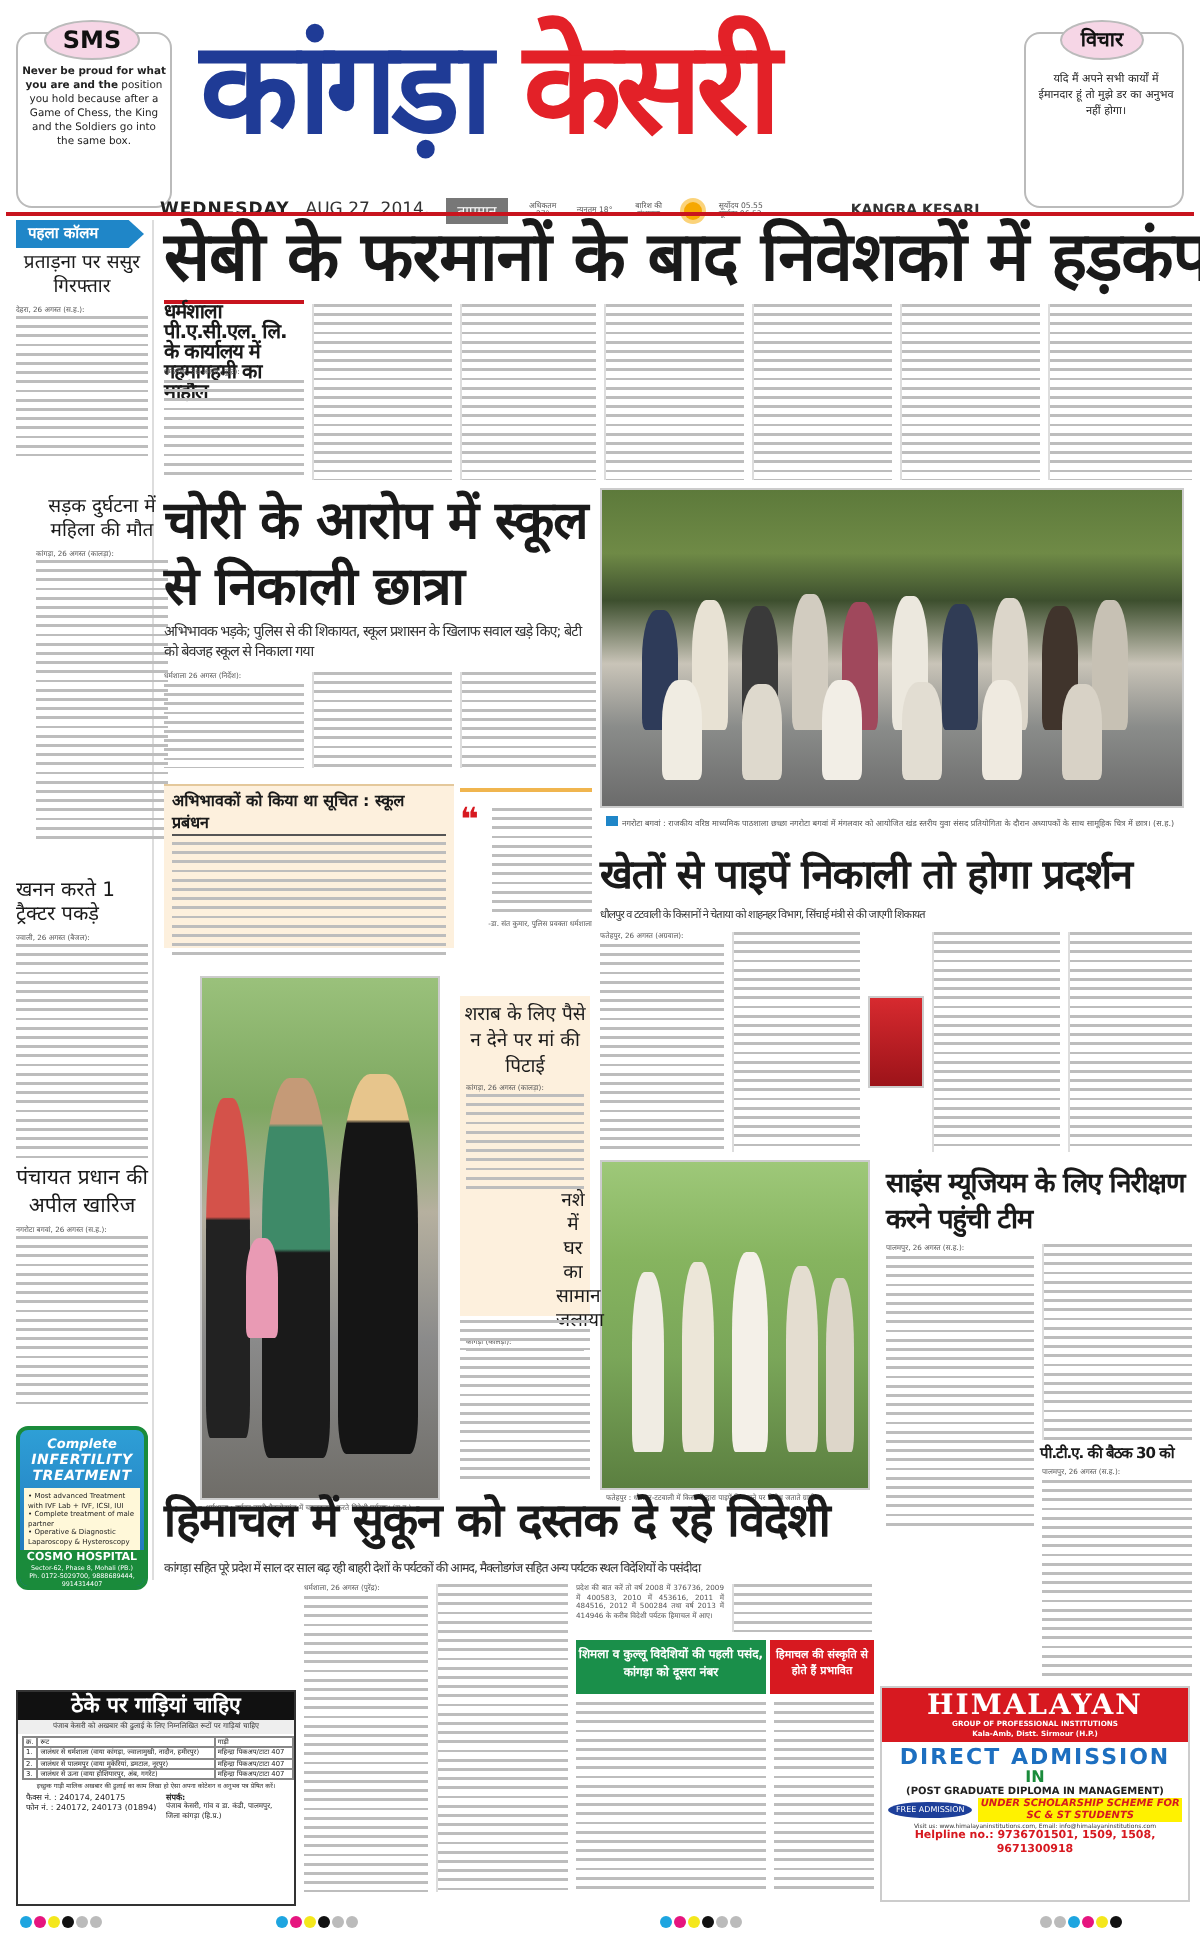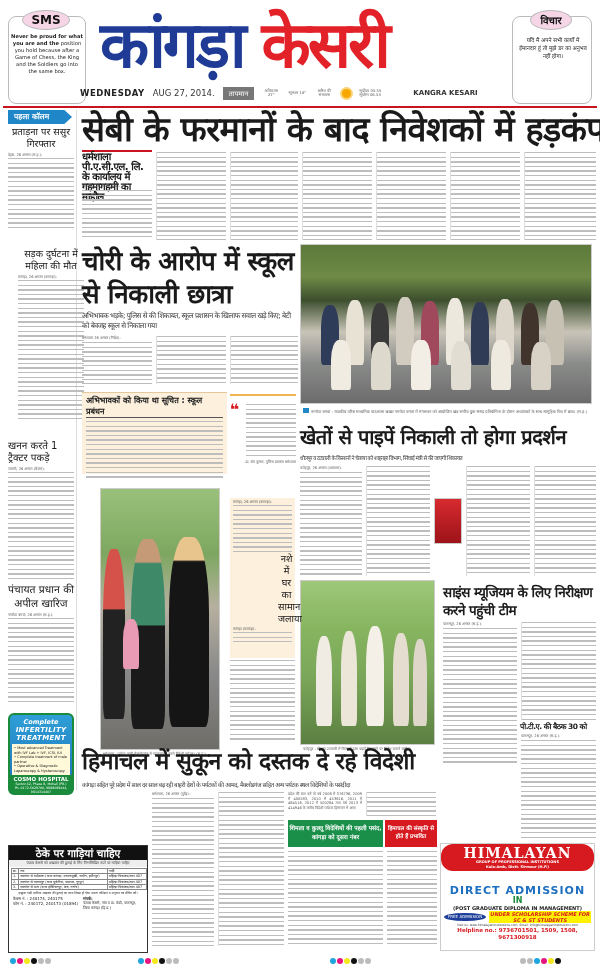--- a/index.html
+++ b/index.html
@@ -12,27 +12,27 @@
   .colrule { border-left: 1px solid #ddd; }
 
   
   #sms-box { left: 8px; top: 16px; width: 78px; height: 88px; border: 1px solid #bbb; border-radius: 8px; }
   #sms-badge { left: 22px; top: 10px; width: 48px; height: 20px; border-radius: 50%; background: #f6d6e6; border: 1px solid #bbb; font-size: 12px; font-weight: bold; text-align: center; line-height: 19px; color: #111; }
   #sms-text { left: 11px; top: 33px; width: 72px; font-size: 5.2px; line-height: 7px; text-align: center; color: #222; }
   #sms-text b { font-weight: bold; }
   #logo { left: 100px; top: 8px; width: 360px; height: 75px; font-size: 64px; font-weight: bold; line-height: 75px; letter-spacing: -3px; white-space: nowrap; }
   #logo .l1 { color: #1f3b96; }
   #logo .l2 { color: #e32128; margin-left: 18px; }
-  #dateline { left: 80px; top: 84px; width: 440px; height: 18px; font-size: 7.5px; display: flex; align-items: center; gap: 8px; }
+  #dateline { left: 80px; top: 96px; width: 440px; height: 18px; font-size: 7.5px; display: flex; align-items: center; gap: 8px; }
   #day { font-weight: bold; font-size: 8.5px; letter-spacing: 0.5px; }
   #date { font-size: 8.5px; color: #333; }
   #temp-label { background: #777; color: #fff; padding: 2px 6px; font-size: 7px; }
   .wx { font-size: 3.8px; line-height: 4.5px; color: #555; text-align: center; }
   #sun-icon { width: 9px; height: 9px; border-radius: 50%; background: #f6a800; box-shadow: 0 0 0 2px #fbd37a; }
-  #kk { margin-left: 20px; font-size: 7px; font-weight: bold; color: #333; }
+  #kk { margin-left: 32px; font-size: 7px; font-weight: bold; color: #333; }
   #vichar-box { left: 512px; top: 16px; width: 80px; height: 88px; border: 1px solid #bbb; border-radius: 8px; }
   #vichar-badge { left: 530px; top: 10px; width: 42px; height: 20px; border-radius: 50%; background: #f6d6e6; border: 1px solid #bbb; font-size: 10px; font-weight: bold; text-align: center; line-height: 19px; color: #111; }
   #vichar-text { left: 518px; top: 36px; width: 70px; font-size: 5.5px; line-height: 8px; text-align: center; color: #222; }
   #top-rule { left: 3px; top: 106px; width: 594px; height: 2px; background: #c8141e; }
 
   
   #pahla-badge { left: 8px; top: 110px; width: 64px; height: 14px; background: #1f86c8; color: #fff; font-size: 7.5px; font-weight: bold; line-height: 14px; padding-left: 6px; clip-path: polygon(0 0, 88% 0, 100% 50%, 88% 100%, 0 100%); }
   .lh { font-size: 9.5px; line-height: 12px; text-align: center; color: #1a1a1a; font-weight: normal; }
   #left-vrule { left: 76px; top: 110px; width: 1px; height: 680px; background: #ddd; }
 
@@ -46,24 +46,24 @@
 
   #thekey { left: 8px; top: 845px; width: 140px; height: 108px; border: 1px solid #333; }
   #thekey-title { background: #111; color: #fff; font-size: 10.5px; font-weight: bold; text-align: center; height: 14px; line-height: 14px; }
   #thekey-sub { font-size: 3.6px; text-align: center; color: #333; padding: 1px; line-height: 5px; background: #eee; }
   #thekey table { width: 136px; margin: 1px 2px; border-collapse: collapse; font-size: 3.4px; }
   #thekey td, #thekey th { border: 1px solid #888; padding: 0 1px; text-align: left; font-weight: normal; line-height: 4.3px; }
   #thekey .note { font-size: 3.2px; text-align: center; line-height: 4px; color: #333; padding: 0 3px; }
   #thekey .contact { display: flex; font-size: 4px; line-height: 5px; padding: 1px 4px; justify-content: space-between; }
 
   #himalayan { left: 440px; top: 843px; width: 155px; height: 108px; border: 1px solid #ccc; background: #fff; }
-  #him-top { background: #d71920; color: #fff; text-align: center; padding: 2px; height: 27px; border-radius: 12px; }
+  #him-top { background: #d71920; color: #fff; text-align: center; padding: 2px; height: 27px; }
   #him-top .n { font-size: 14px; font-weight: bold; letter-spacing: 1px; line-height: 14px; font-family: "DejaVu Serif", serif; }
   #him-top .s { font-size: 3.6px; line-height: 4.5px; font-weight: bold; }
-  #him-da { color: #1d6fc0; font-size: 11px; text-align: center; font-weight: bold; line-height: 12px; margin-top: 14px; letter-spacing: 1px; }
+  #him-da { color: #1d6fc0; font-size: 11px; text-align: center; font-weight: bold; line-height: 12px; margin-top: 2px; letter-spacing: 1px; }
   #him-in { color: #1a8b3b; text-align: center; font-size: 8px; font-weight: bold; line-height: 8px; }
   #him-bed { color: #d71920; font-size: 16px; font-weight: bold; text-align: center; line-height: 16px; font-family: "DejaVu Serif", serif; }
   #him-pg { font-size: 5px; text-align: center; font-weight: bold; color: #222; line-height: 6px; }
   #him-scheme { display: flex; align-items: center; gap: 3px; padding: 0 3px; }
   #him-free { background: #1d3f9a; color: #fff; border-radius: 50%; font-size: 4px; padding: 2px 4px; text-align: center; line-height: 4.5px; }
   #him-sc { background: #fff200; color: #d71920; font-size: 5px; font-style: italic; font-weight: bold; flex: 1; text-align: center; line-height: 6px; }
   #him-web { font-size: 3px; color: #333; text-align: center; line-height: 4px; }
   #him-help { font-size: 5.5px; color: #d71920; font-weight: bold; text-align: center; line-height: 7px; }
 
   
@@ -275,20 +275,21 @@
 <div class="abs photo" id="farmer-photo">
   <div class="figure" style="left:15px;top:55px;width:16px;height:90px;background:#f0ece3"></div>
   <div class="figure" style="left:40px;top:50px;width:16px;height:95px;background:#ece6d8"></div>
   <div class="figure" style="left:65px;top:45px;width:18px;height:100px;background:#f4f0e8"></div>
   <div class="figure" style="left:92px;top:52px;width:16px;height:93px;background:#e4ddd0"></div>
   <div class="figure" style="left:112px;top:58px;width:14px;height:87px;background:#ddd6c9"></div>
 </div>
 <div class="abs caption" style="left:300px;top:745px;width:135px;font-size:3.6px">फतेहपुर : धौलपुर-टटवाली में किसानों द्वारा पाइपें निकालने पर विरोध जताते ग्रामीण।</div>
 
 <div class="abs" id="box-sharab">
+  <div id="h-sharab">शराब के लिए पैसे न देने पर मां की पिटाई</div>
   <div class="txt" style="padding:2px 3px 0">कांगड़ा, 26 अगस्त (कालड़ा):</div>
   <div class="lines" style="height:48px;margin:0 3px"></div>
   <div id="h-nashe">नशे में घर का सामान जलाया</div>
   <div class="txt" style="padding:2px 3px 0">कांगड़ा (कालड़ा):</div>
   <div class="lines" style="height:10px;margin:0 3px"></div>
 </div>
 <div class="abs lines" style="left:230px;top:660px;width:65px;height:82px"></div>
 
 <div class="abs photo" id="tourist-photo">
   <div class="figure" style="left:2px;top:60px;width:22px;height:170px;background:linear-gradient(#d4524a 0%,#d4524a 35%,#222 36%,#222 100%)"></div>

